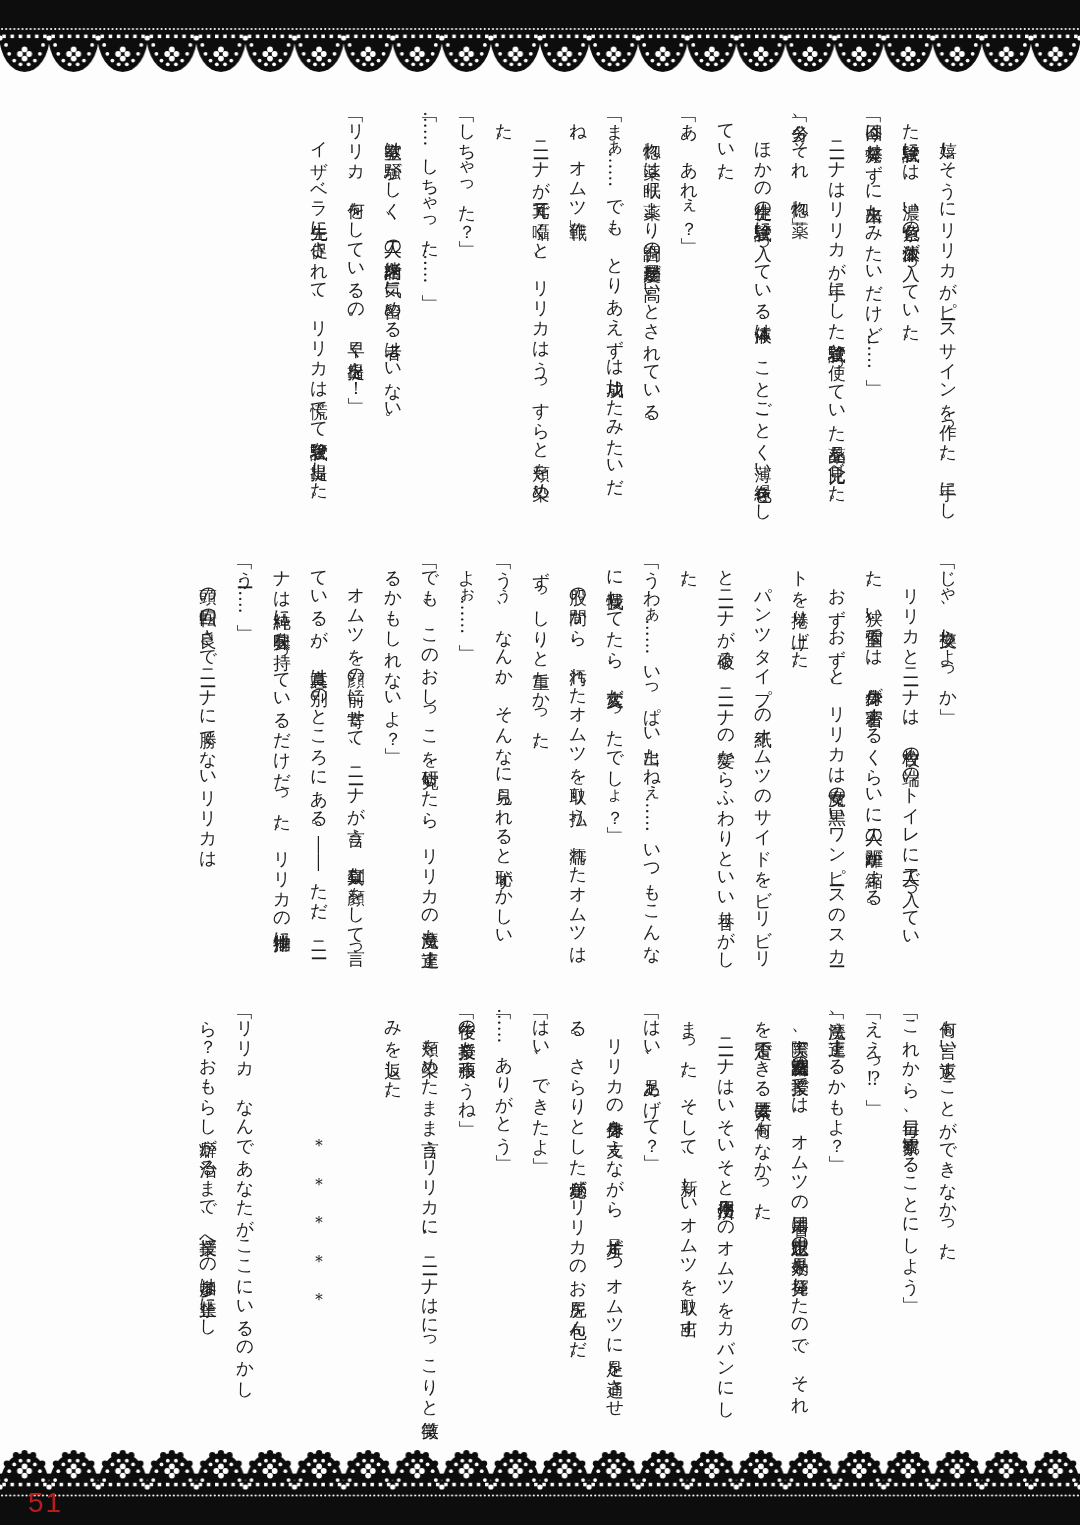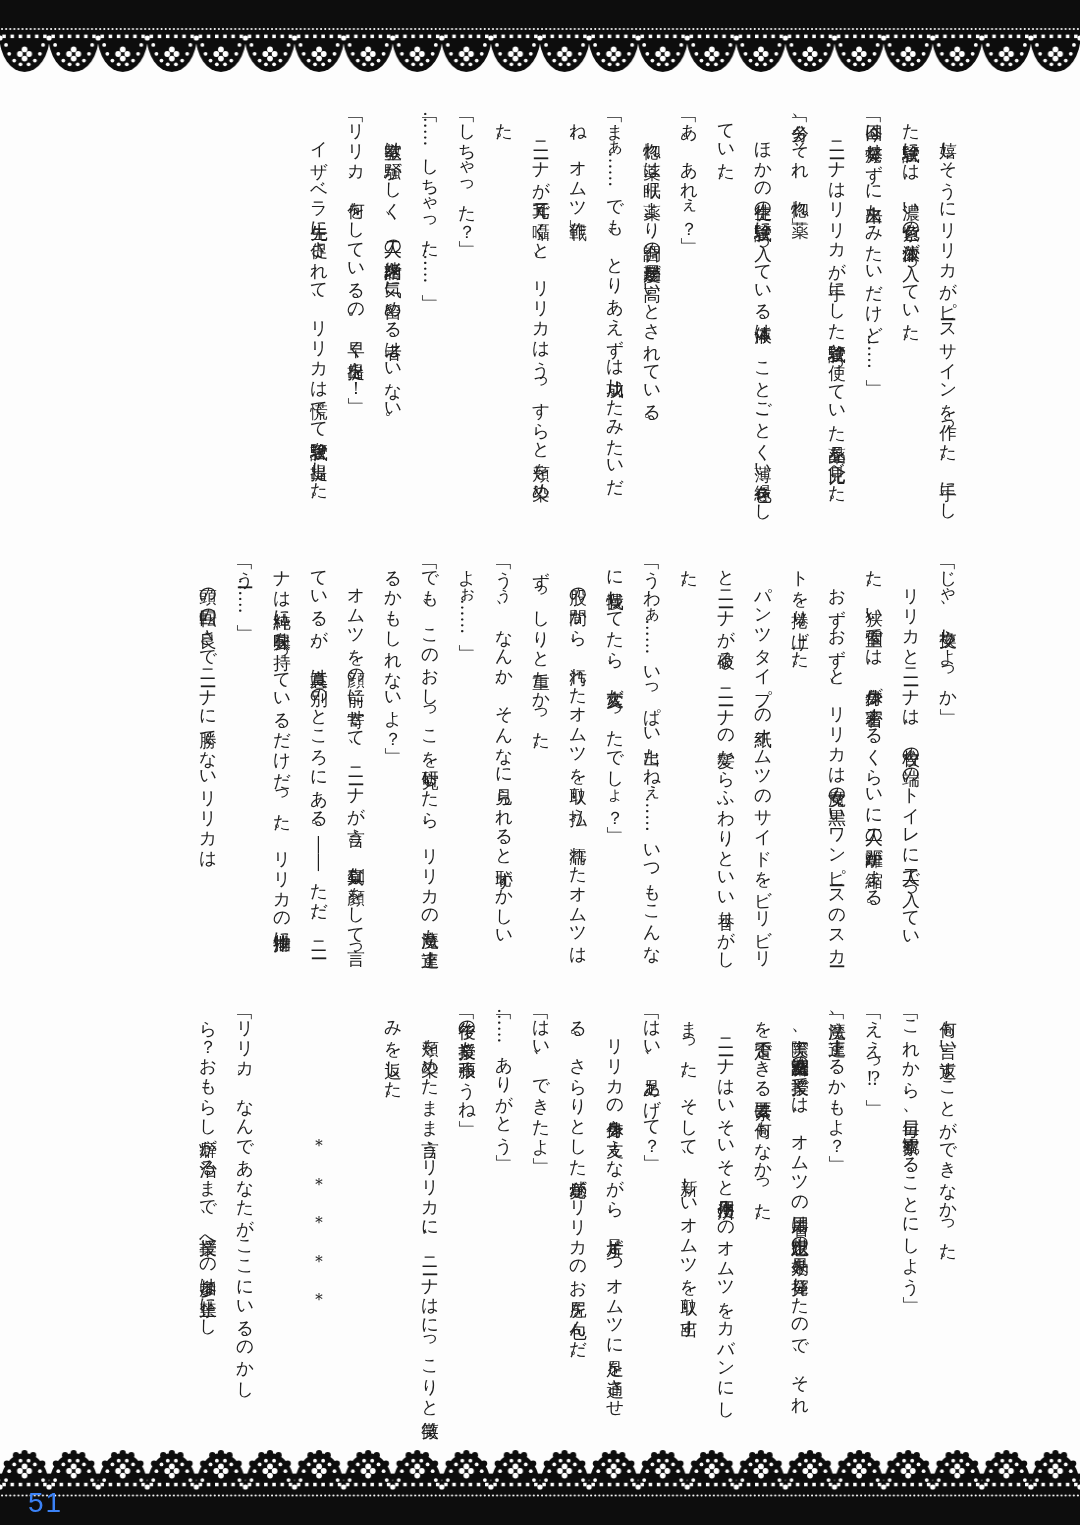--- a/index.html
+++ b/index.html
@@ -36,21 +36,21 @@
     text-indent:0;
     margin-top:118px;
     margin-right:37px;
     margin-left:37px;
     letter-spacing:21px;
   }
   .page-number{
     position:absolute;
     left:28px;
     top:1487px;
-    color:#3b82f6;
+    color:#b91c1c;
     font-family:"Liberation Sans","DejaVu Sans",sans-serif;
     font-size:28px;
     letter-spacing:2px;
   }
 </style>
 </head>
 <body>
 
 <div class="page">
 

